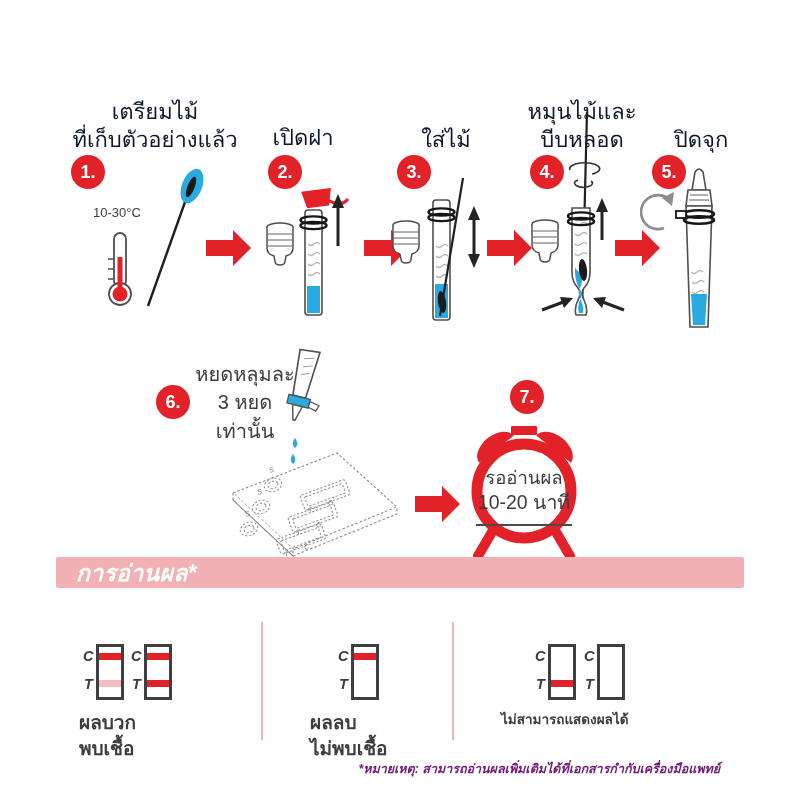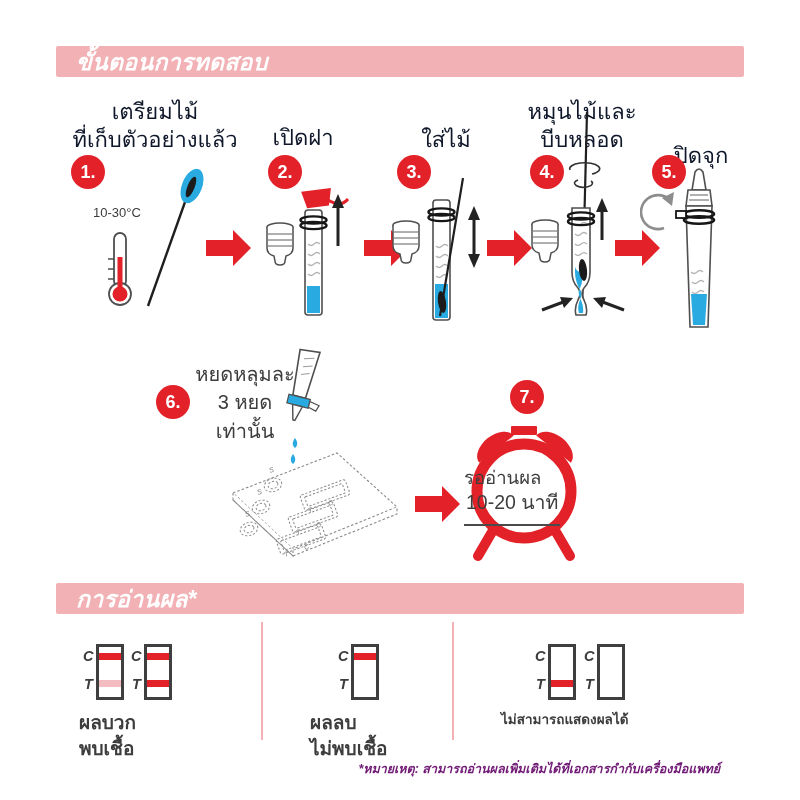--- a/index.html
+++ b/index.html
@@ -7,54 +7,51 @@
         font-family:"Liberation Sans",sans-serif;color:#3d3d3d;}
   .abs{position:absolute;}
   .banner{position:absolute;left:56px;width:688px;height:31px;background:#f2b2b5;border-radius:2px;
           display:flex;align-items:center;}
   .banner .btxt{color:#fff;font-style:italic;font-weight:bold;font-size:23px;padding-left:20px;letter-spacing:.3px;}
   .step-title{position:absolute;text-align:center;font-size:22px;line-height:1.28;color:#0f172a;}
   .badge{position:absolute;width:34px;height:34px;border-radius:50%;background:#e32128;color:#fff;
          font-weight:bold;font-size:18px;display:flex;align-items:center;justify-content:center;}
   .temp{position:absolute;font-size:13px;text-align:center;}
   .instr{position:absolute;text-align:center;font-size:20px;line-height:1.42;}
-  .clock-text{position:absolute;font-size:18.5px;line-height:1.32;color:#3d3d3d;}
+  .clock-text{position:absolute;text-align:center;font-size:18.5px;line-height:1.32;color:#3d3d3d;}
   .clock-text .uline{display:inline-block;border-bottom:2px solid #4a4a4a;padding:0 2px 8px 2px;font-size:19.5px;}
   .strip{position:absolute;width:22px;height:50px;border:3px solid #3f3f3f;background:#fff;}
   .sline{position:absolute;left:0;right:0;height:7px;}
   .sline.strong{background:#e32128;}
   .sline.faint{background:#f3bcc1;}
   .sline.cpos{top:6px;} .sline.tpos{top:33px;}
   .sletter{position:absolute;font-style:italic;font-size:14.5px;font-weight:600;color:#3d3d3d;}
   .result-label{position:absolute;text-align:left;font-weight:bold;font-size:19px;line-height:1.35;font-family:Liberation Mono, monospace;}
   .result-label .sub{font-size:13.5px;display:block;}
   .divider{position:absolute;width:2px;height:118px;background:#f2b2b5;}
   .footnote{position:absolute;font-size:12.5px;font-style:italic;font-weight:600;color:#701a75;
             text-align:right;}
 </style>
 </head>
 <body>
 
 <div class="page">
 
-  <div class="banner" style="top:46px;">
-    <span class="btxt">ขั้นตอนการทดสอบ</span>
-  </div>
 
   <div class="step-title" style="left:55px;top:98px;width:200px;">
     <div>เตรียมไม้</div>
     <div>ที่เก็บตัวอย่างแล้ว</div>
   </div>
   <div class="step-title" style="left:253px;top:124px;width:100px;">เปิดฝา</div>
   <div class="step-title" style="left:396px;top:126px;width:100px;">ใส่ไม้</div>
   <div class="step-title" style="left:522px;top:98px;width:120px;">
     <div>หมุนไม้และ</div>
     <div>บีบหลอด</div>
   </div>
-  <div class="step-title" style="left:651px;top:142px;width:100px;">ปิดจุก</div>
+  <div class="step-title" style="left:651px;top:126px;width:100px;">ปิดจุก</div>
 
   <div class="badge" style="left:71px;top:155px;">1.</div>
   <div class="badge" style="left:268px;top:155px;">2.</div>
   <div class="badge" style="left:397px;top:155px;">3.</div>
   <div class="badge" style="left:530px;top:155px;">4.</div>
   <div class="badge" style="left:652px;top:155px;">5.</div>
 
   <div class="temp" style="left:83px;top:205px;width:68px;">10-30°C</div>
 
   <svg class="abs" style="left:103px;top:231px;" width="34" height="76" viewBox="0 0 34 76">
@@ -233,21 +230,21 @@
       <rect x="49" y="6" width="26" height="9" rx="1"></rect>
     </g>
     <path d="M30,112 L16,136 M94,112 L108,136" stroke="#e32128" stroke-width="10" stroke-linecap="round"></path>
     <circle cx="62" cy="71" r="47" fill="#fff" stroke="#e32128" stroke-width="11"></circle>
   </svg>
   <div class="clock-text" style="left:464px;top:466px;width:120px;">
     <div>รออ่านผล</div>
     <span class="uline">10-20 นาที</span>
   </div>
 
-  <div class="banner" style="top:583px;">
+  <div class="banner" style="top:557px;">
     <span class="btxt">การอ่านผล*</span>
   </div>
 
   <div class="sletter" style="left:83px;top:648px;">C</div>
   <div class="sletter" style="left:84px;top:676px;">T</div>
   <div class="strip" style="left:96px;top:644px;">
     <div class="sline strong cpos"></div>
     <div class="sline faint tpos"></div>
   </div>
   <div class="sletter" style="left:131px;top:648px;">C</div>

